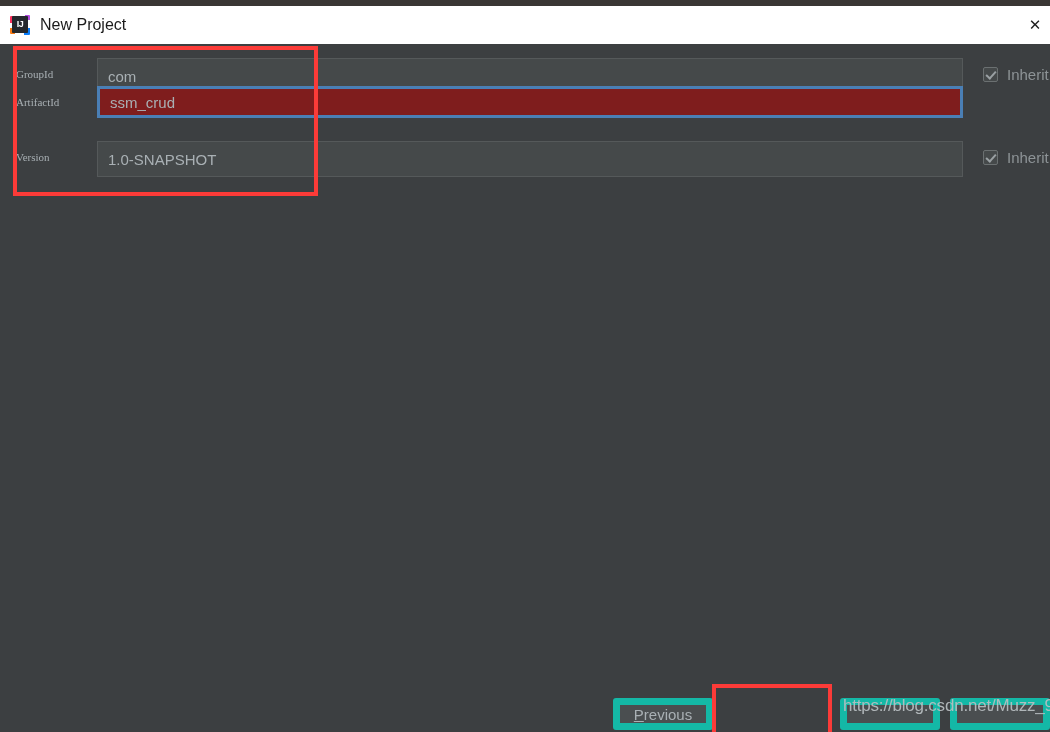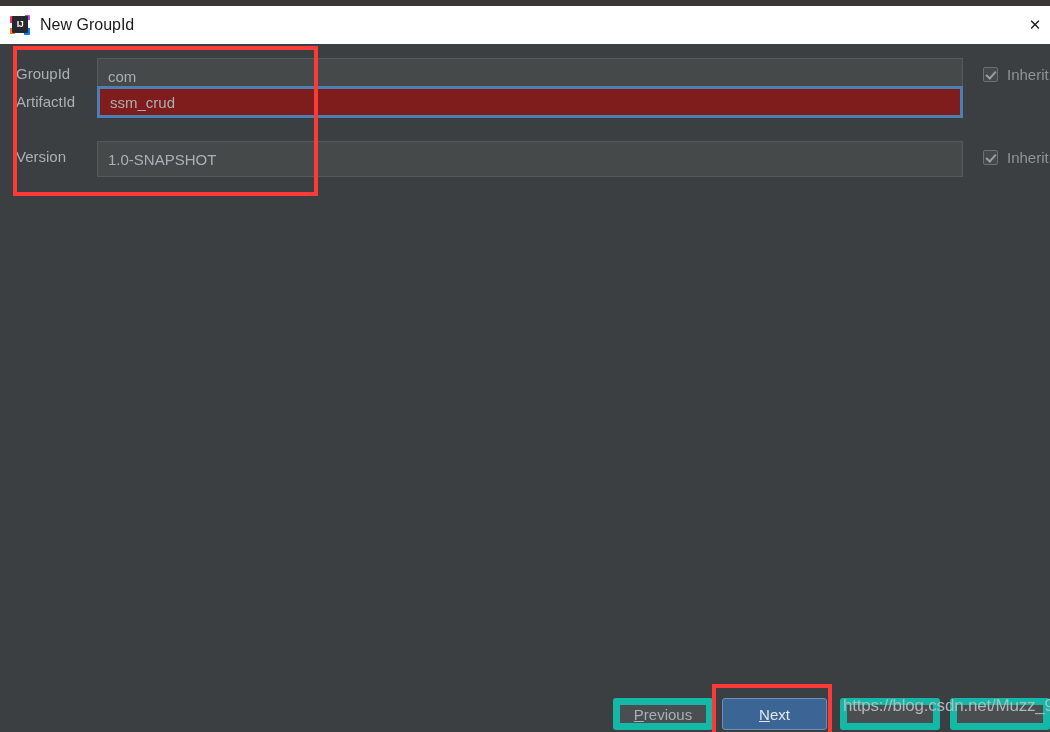--- a/index.html
+++ b/index.html
@@ -101,22 +101,23 @@
     left: 0;
     height: 32px;
     width: 1050px;
   }
   .form-label {
     position: absolute;
     left: 16px; top: 0;
     height: 32px;
     line-height: 32px;
     color: #a9b0b4;
-    font-size: 15px;
-    white-space: nowrap;
+    font-size: 11px;
+    white-space: nowrap;
+    font-family: Liberation Serif, serif;
   }
   .text-field {
     position: absolute;
     left: 97px;
     top: 0;
     width: 866px;
     height: 36px;
     background: #45494a;
     border: 1px solid #55595a;
     box-sizing: border-box;
@@ -214,21 +215,21 @@
 <div class="top-strip"></div>
 
 <div class="titlebar">
   <div class="ij-logo">
     <div class="c1"></div>
       <div class="c2"></div>
       <div class="c3"></div>
       <div class="c4"></div>
     <div class="sq"></div>
   </div>
-  <div class="titlebar-text">New GroupId</div>
+  <div class="titlebar-text">New Project</div>
   <div class="window-controls">
     <div class="win-btn">✕</div>
   </div>
 </div>
 
 <div class="dialog-body">
 
   <div class="form-row" style="top:14px;">
     <div class="form-label">GroupId</div>
     <div class="text-field">com</div>
@@ -249,23 +250,20 @@
     <div class="inherit-group">
       <div class="checkbox"></div>
       <div class="inherit-label">Inherit</div>
     </div>
   </div>
 
   <div class="button" style="left:613px; top:654px; width:100px;">
     <span><span class="mnemonic">P</span><span>revious</span></span>
   </div>
 
-  <div class="button primary" style="left:722px; top:654px; width:105px;">
-    <span><span class="mnemonic">N</span><span>ext</span></span>
-  </div>
 
   <div class="button" style="left:840px; top:654px; width:100px;">
     <span></span>
   </div>
 
   <div class="button" style="left:950px; top:654px; width:100px;">
     <span></span>
   </div>
 
 </div>

